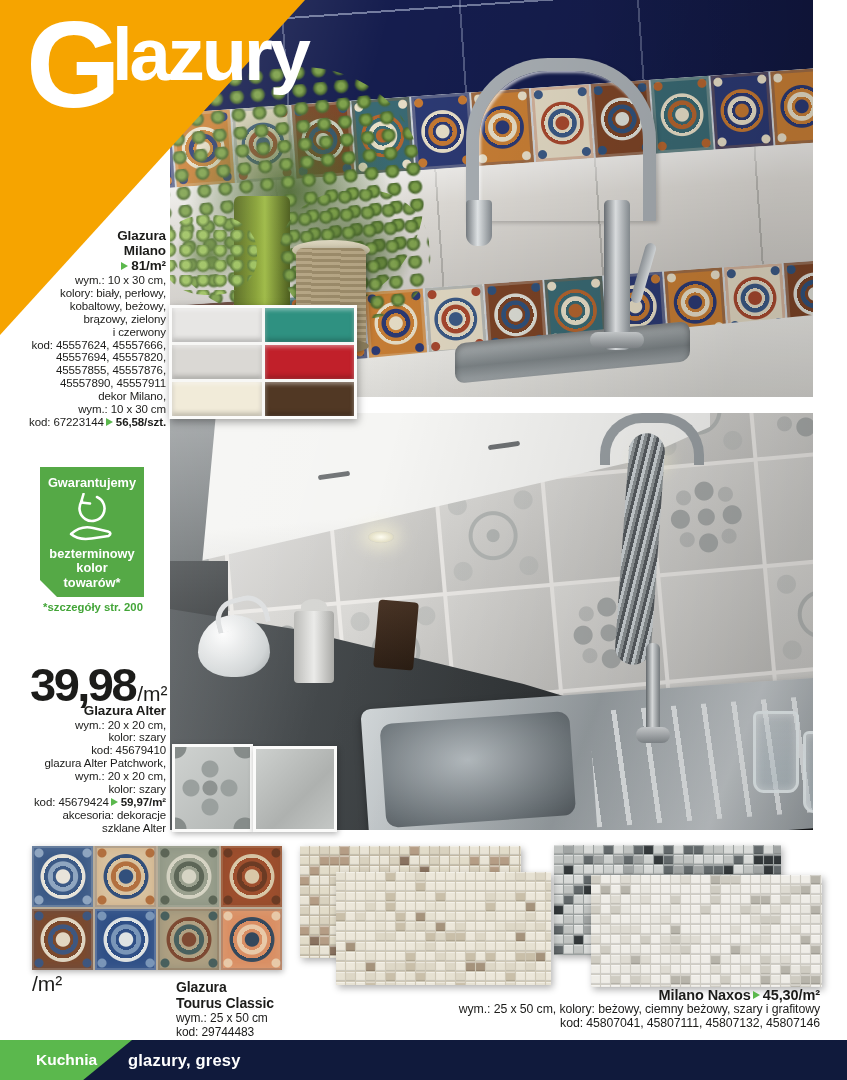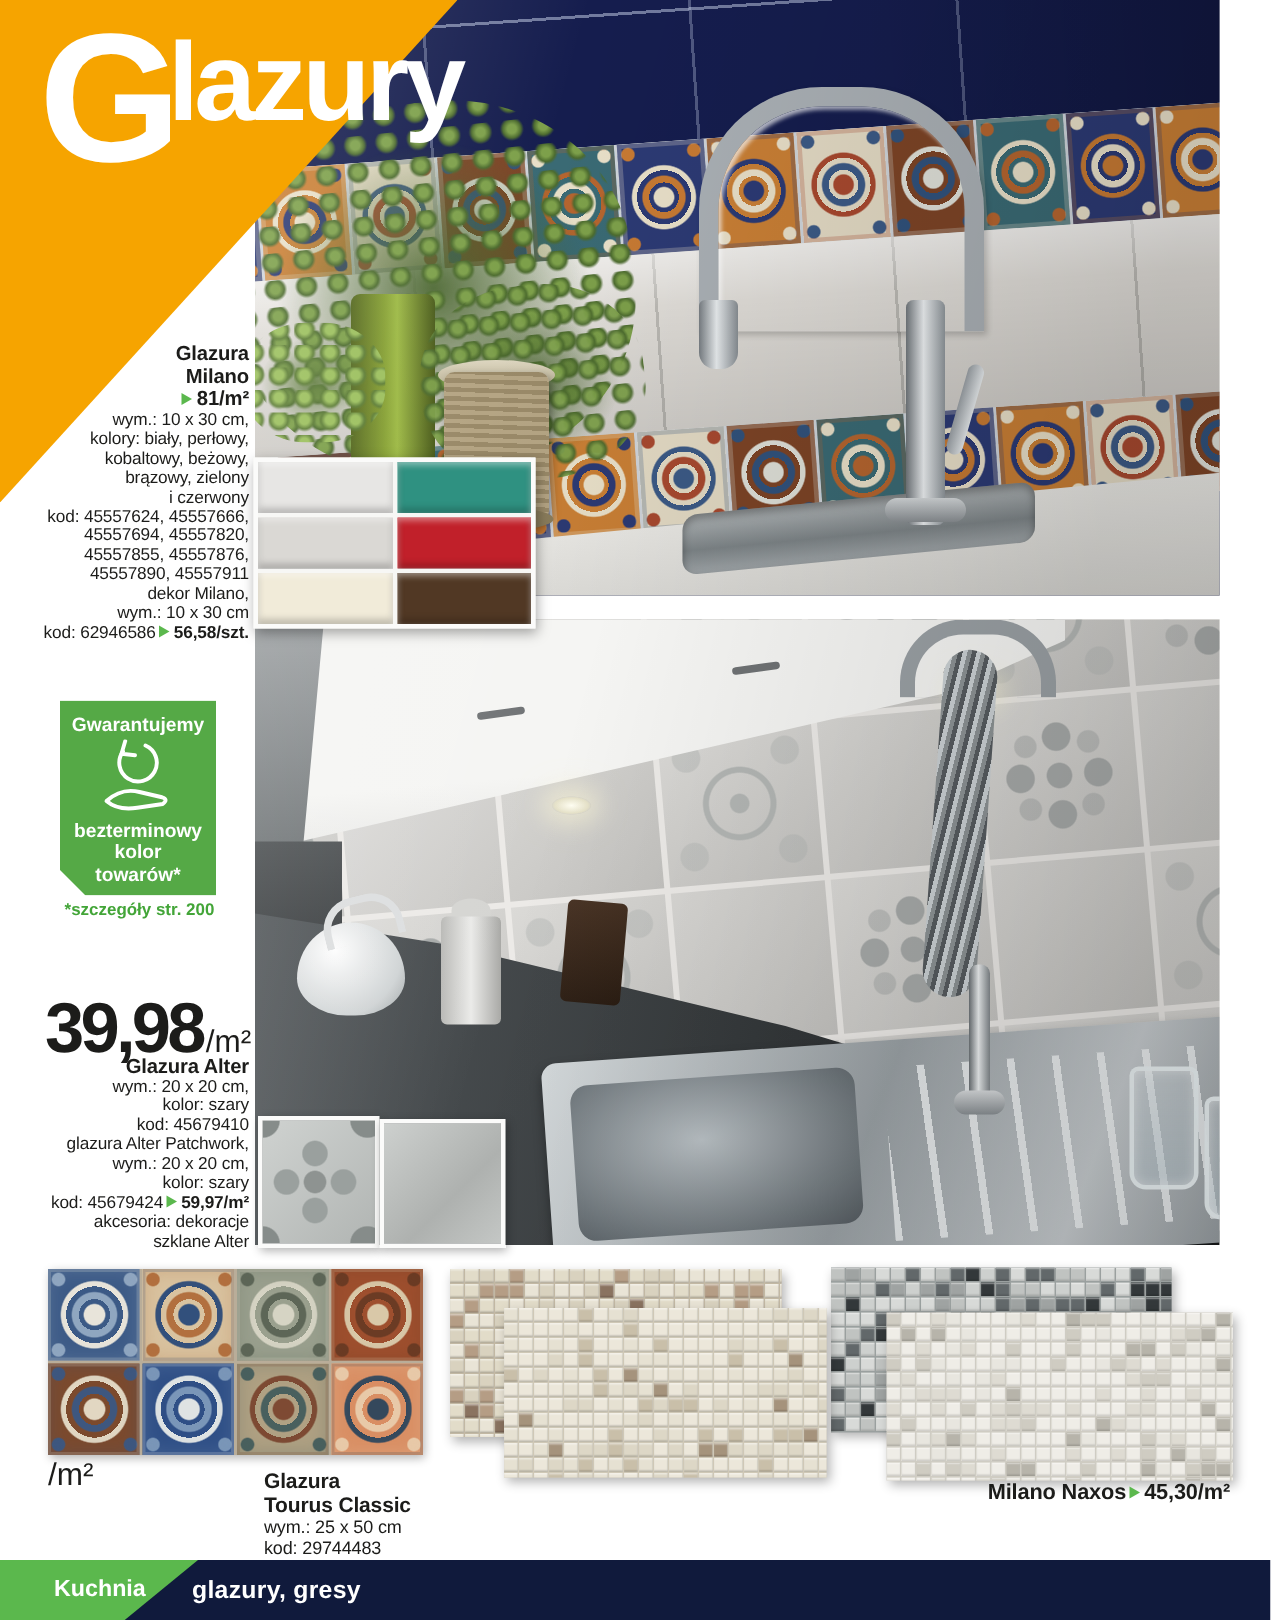--- a/index.html
+++ b/index.html
@@ -254,21 +254,21 @@
     <div class="pline">kolory: biały, perłowy,</div>
     <div class="pline">kobaltowy, beżowy,</div>
     <div class="pline">brązowy, zielony</div>
     <div class="pline">i czerwony</div>
     <div class="pline">kod: 45557624, 45557666,</div>
     <div class="pline">45557694, 45557820,</div>
     <div class="pline">45557855, 45557876,</div>
     <div class="pline">45557890, 45557911</div>
     <div class="pline">dekor Milano,</div>
     <div class="pline">wym.: 10 x 30 cm</div>
-    <div class="pline"><span>kod: 62946586</span><span class="arr"></span><b>56,58/szt.</b></div>
+    <div class="pline"><span>kod: 67223144</span><span class="arr"></span><b>56,58/szt.</b></div>
   </div>
 
   <div class="abs" id="milano-swatch">
       <i style="background:linear-gradient(120deg,#e7e6e4 55%, #e7e6e4)"></i>
       <i style="background:linear-gradient(120deg,#2f9181 55%, #2f9181)"></i>
       <i style="background:linear-gradient(120deg,#dad8d4 55%, #dad8d4)"></i>
       <i style="background:linear-gradient(120deg,#c1202a 55%, #c1202a)"></i>
       <i style="background:linear-gradient(120deg,#f1ebd9 55%, #f1ebd9)"></i>
       <i style="background:linear-gradient(120deg,#513824 55%, #513824)"></i>
     </div>
@@ -1481,20 +1481,22 @@
     <div class="pname">Tourus Classic</div>
     <div class="pline">wym.: 25 x 50 cm</div>
     <div class="pline">kod: 29744483</div>
   </div>
   <div class="abs pblock" id="naxos-block">
     <div id="naxos-name">
       <span>Milano Naxos</span>
       <span class="arr"></span>
       <span>45,30/m²</span>
     </div>
+    <div class="pline">wym.: 25 x 50 cm, kolory: beżowy, ciemny beżowy, szary i grafitowy</div>
+    <div class="pline">kod: 45807041, 45807111, 45807132, 45807146</div>
   </div>
 
   <div class="abs" id="footer">
     <div class="abs" id="footer-green"></div>
     <div class="abs" id="footer-left">Kuchnia</div>
     <div class="abs" id="footer-right">glazury, gresy</div>
   </div>
 
 </div>
 

